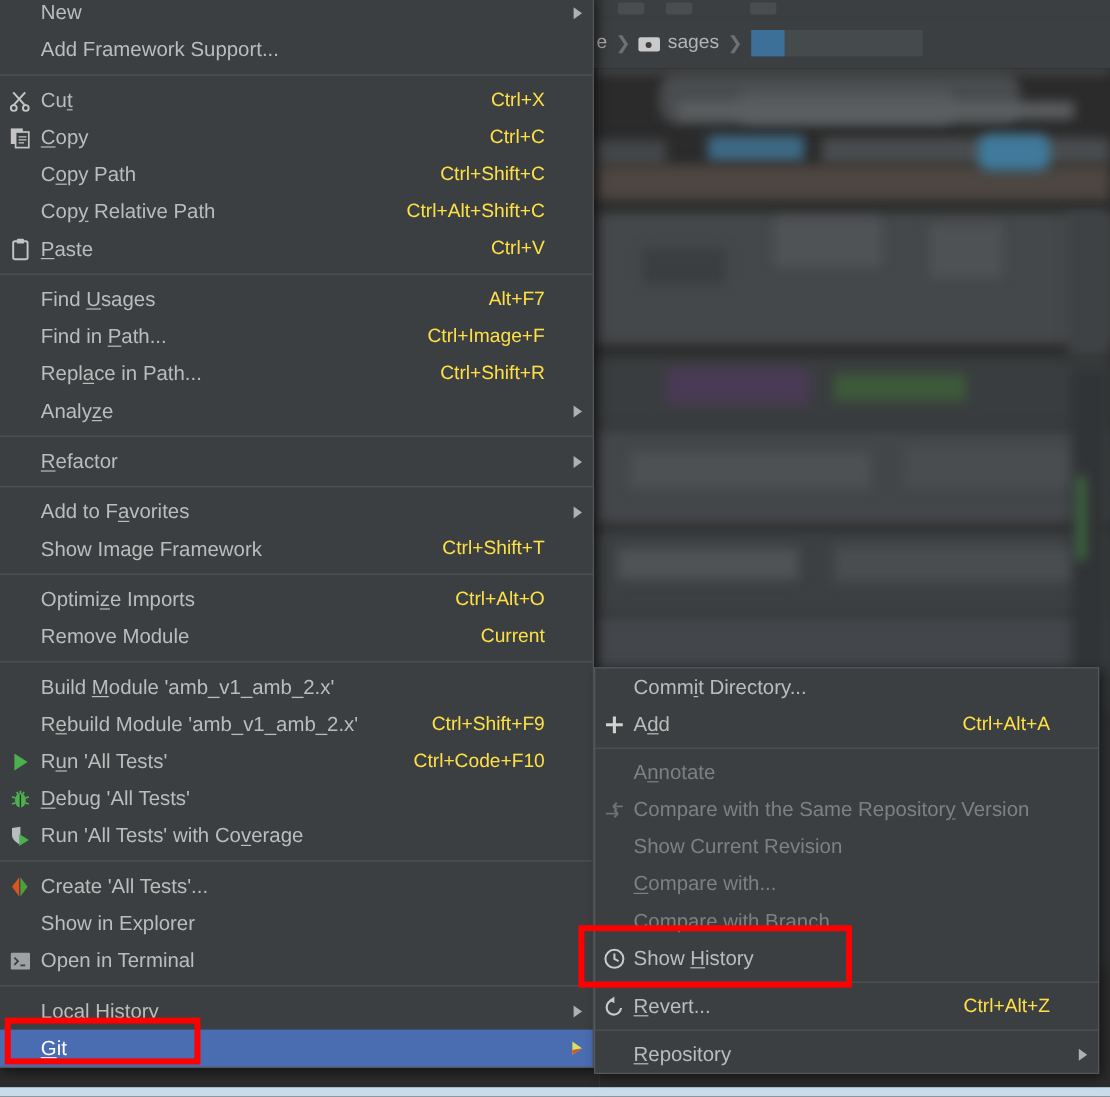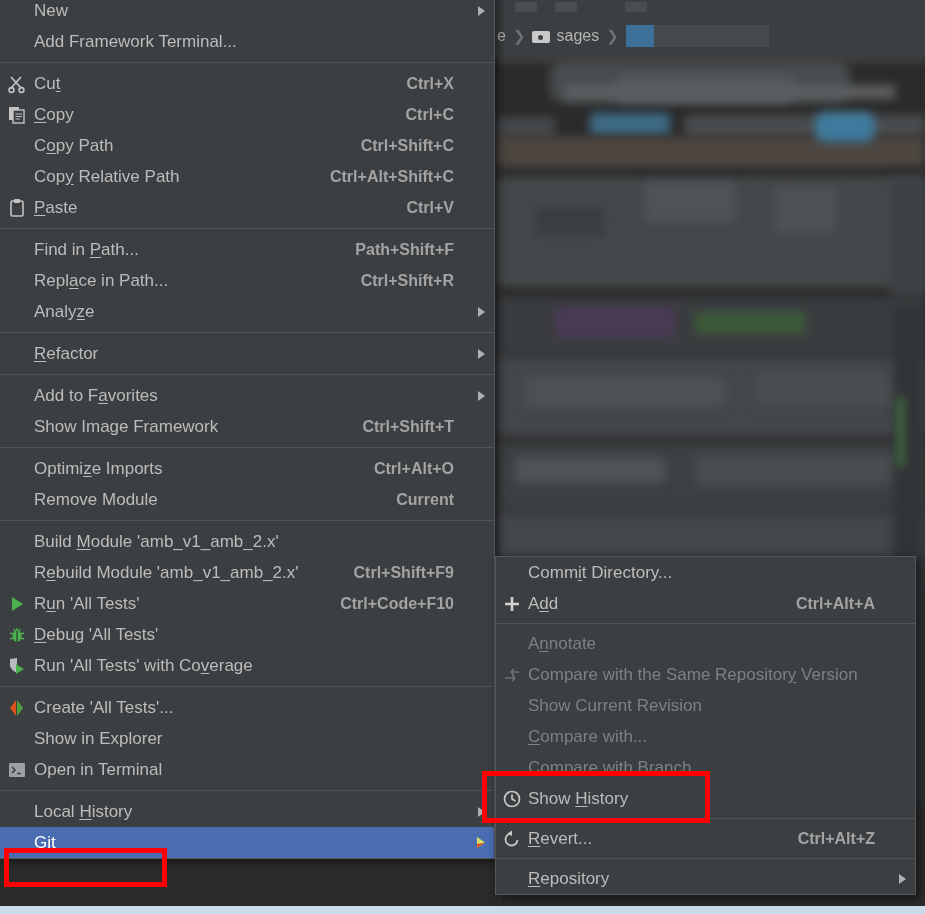--- a/index.html
+++ b/index.html
@@ -34,21 +34,21 @@
     position:absolute;background:#3c3f41;border:1px solid #555759;
     box-shadow:3px 3px 9px rgba(0,0,0,.55);
     box-sizing:border-box;
   }
   #main-menu{left:-1px;top:-6px;width:496px;}
   #git-menu{left:495px;top:556px;width:421px;}
 
   .mi{position:relative;display:flex;align-items:center;height:31px;padding:0 0 0 0;box-sizing:border-box;cursor:default;white-space:nowrap;}
   .mi .ico{width:34px;min-width:34px;height:31px;display:flex;align-items:center;justify-content:center;}
   .mi .lbl{flex:1;font-size:17px;color:#bcbcbc;line-height:31px;}
-  .mi .acc{font-size:16px;color:#a3a3a3;padding-right:14px;font-weight:bold;}
+  .mi .acc{font-size:16px;color:#fde047;padding-right:14px;}
   .mi .arw{width:26px;min-width:26px;display:flex;align-items:center;justify-content:center;}
   .mi.dis .lbl{color:#7e8081;}
   .mi.sel{background:#4a6cb0;}
   .mi.sel .lbl{color:#ffffff;}
   .sep-row{height:1px;background:#515456;margin:5px 0;}
   #git-menu .sep-row{margin:4px 0;}
   #git-menu .mi .ico{width:32px;min-width:32px;}
   #git-menu .mi .lbl{font-size:17px;}
 
   u.mn{text-decoration:underline;text-underline-offset:2px;}
@@ -131,21 +131,21 @@
   <div class="mi">
     <span class="ico"></span>
     <span class="lbl">New</span>
     <span class="acc"></span>
     <span class="arw">
         <i class="tri"></i>
       </span>
   </div>
   <div class="mi">
     <span class="ico"></span>
-    <span class="lbl">Add Framework Terminal...</span>
+    <span class="lbl">Add Framework Support...</span>
     <span class="acc"></span>
     <span class="arw"></span>
   </div>
 
   <div class="sep-row"></div>
 
   <div class="mi">
     <span class="ico">
       <svg width="20" height="20" viewBox="0 0 20 20">
         <path d="M4 3 L14 14 M14 3 L4 14" stroke="#c4c4c4" stroke-width="1.7" fill="none"></path>
@@ -190,22 +190,28 @@
     </span>
     <span class="lbl"><u class="mn">P</u>aste</span>
     <span class="acc">Ctrl+V</span>
     <span class="arw"></span>
   </div>
 
   <div class="sep-row"></div>
 
   <div class="mi">
     <span class="ico"></span>
+    <span class="lbl">Find <u class="mn">U</u>sages</span>
+    <span class="acc">Alt+F7</span>
+    <span class="arw"></span>
+  </div>
+  <div class="mi">
+    <span class="ico"></span>
     <span class="lbl">Find in <u class="mn">P</u>ath...</span>
-    <span class="acc">Path+Shift+F</span>
+    <span class="acc">Ctrl+Image+F</span>
     <span class="arw"></span>
   </div>
   <div class="mi">
     <span class="ico"></span>
     <span class="lbl">Repl<u class="mn">a</u>ce in Path...</span>
     <span class="acc">Ctrl+Shift+R</span>
     <span class="arw"></span>
   </div>
   <div class="mi">
     <span class="ico"></span>

